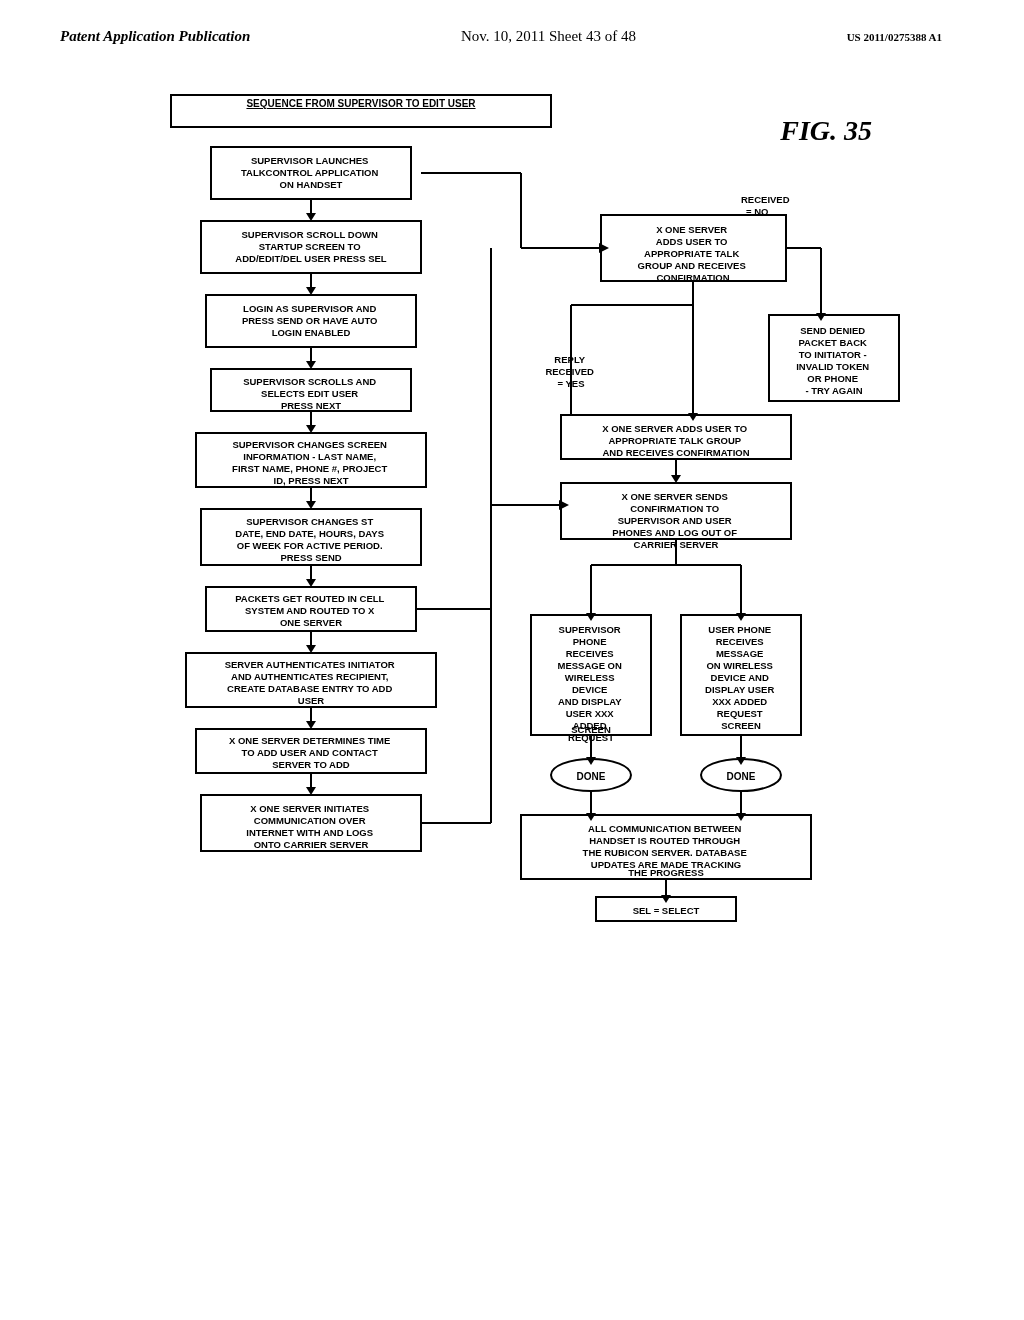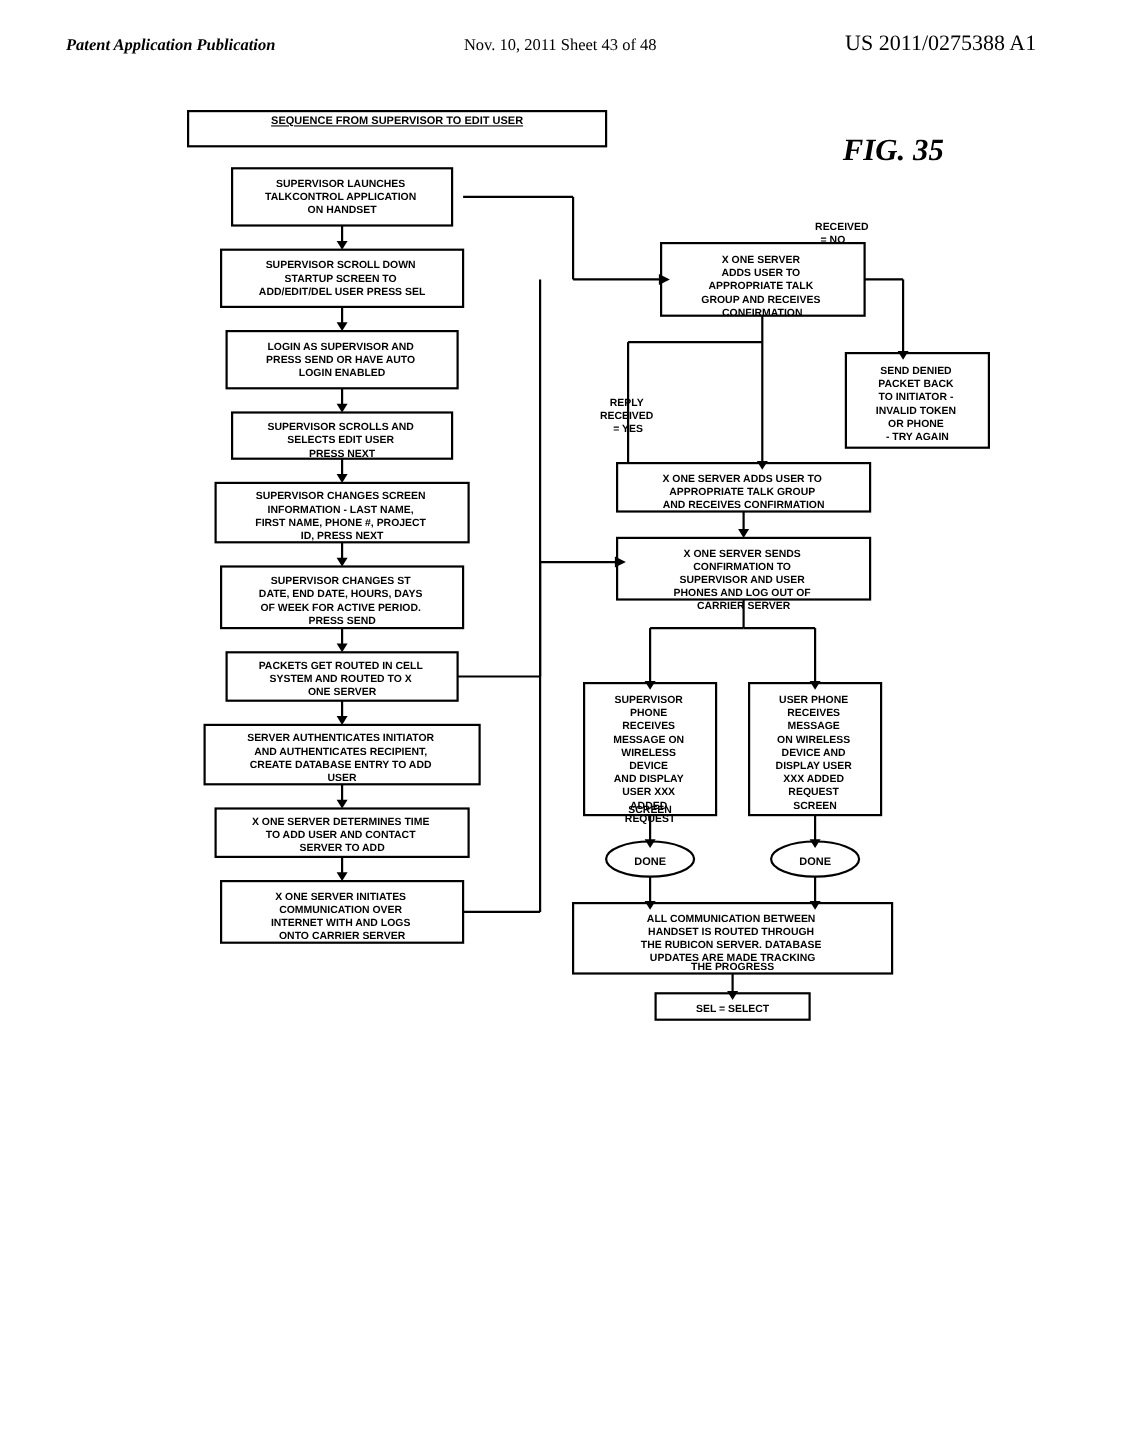--- a/index.html
+++ b/index.html
@@ -30,37 +30,37 @@
     .header-left {
       font-style: italic;
       font-size: 15px;
       font-weight: bold;
     }
     .header-center {
       font-size: 15px;
       text-align: right;
     }
     .header-right {
-      font-size: 20px;
-      font-weight: normal;
+      font-size: 11px;
+      font-weight: bold;
     }
 
     
     .content {
       padding: 20px 60px 40px 100px;
       position: relative;
     }
 
     .fig-label {
       font-style: italic;
       font-size: 28px;
       font-weight: bold;
       position: absolute;
       top: 60px;
-      right: 144px;
+      right: 130px;
     }
   </style>
 </head>
 <body>
 
 <div class="page">
 
   <div class="header">
     <div class="header-left">Patent Application Publication</div>
     <div class="header-center">Nov. 10, 2011   Sheet 43 of 48</div>

